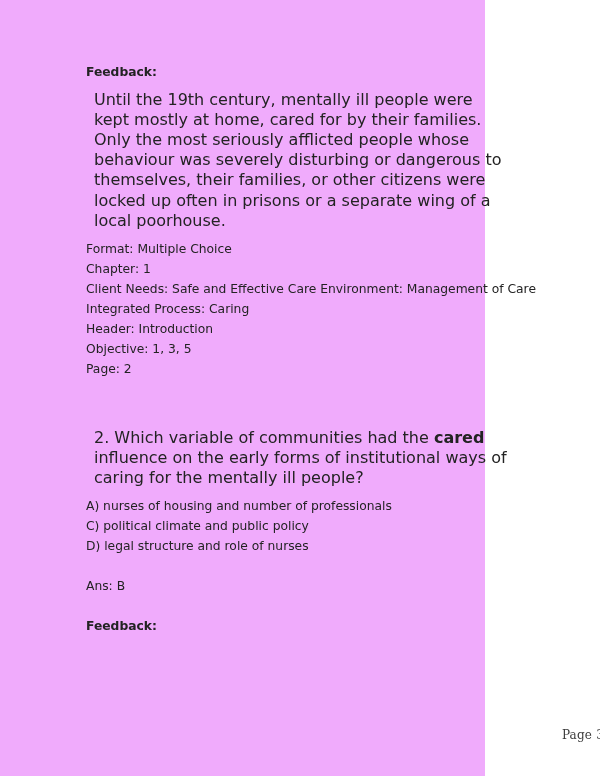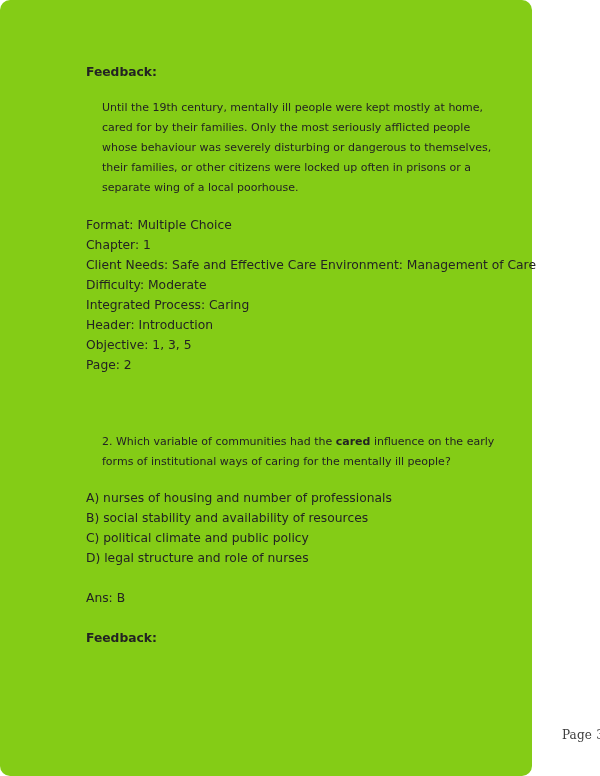--- a/index.html
+++ b/index.html
@@ -12,45 +12,44 @@
     height: 776px;
     position: relative;
     font-family: "DejaVu Sans", "Liberation Sans", sans-serif;
     color: #232323;
     overflow: hidden;
   }
   .page {
     position: absolute;
     left: 0;
     top: 0;
-    width: 532px;
+    width: 485px;
     height: 776px;
-    background: #84cc16;
-    border-radius: 10px;
+    background: #f0abfc;
   }
   .content {
     position: absolute;
     left: 86px;
     top: 62px;
     width: 432px;
   }
   .line {
     font-size: 12.3px;
     line-height: 20.1px;
     color: #232323;
     white-space: normal;
   }
   .bold {
     font-weight: bold;
   }
   .para {
-    font-size: 11px;
+    font-size: 16px;
     line-height: 20.1px;
     color: #232323;
-    margin: 16px;
+    margin: 8px;
     text-align: left;
   }
   .blockgap {
     height: 20.1px;
   }
   .bigblockgap {
     height: 40.2px;
   }
   .metablock .line,
   .optionblock .line {
@@ -76,34 +75,32 @@
   <div class="content">
 
     <div class="line bold">Feedback:</div>
 
     <p class="para">Until the 19th century, mentally ill people were kept mostly at home, cared for by their families. Only the most seriously afflicted people whose behaviour was severely disturbing or dangerous to themselves, their families, or other citizens were locked up often in prisons or a separate wing of a local poorhouse.</p>
 
     <div class="metablock">
       <div class="line">Format: Multiple Choice</div>
       <div class="line">Chapter: 1</div>
       <div class="line">Client Needs: Safe and Effective Care Environment: Management of Care</div>
-      <div class="line">Difficulty: Moderate</div>
       <div class="line">Integrated Process: Caring</div>
       <div class="line">Header: Introduction</div>
       <div class="line">Objective: 1, 3, 5</div>
       <div class="line">Page: 2</div>
     </div>
 
     <div class="bigblockgap"></div>
 
     <p class="para"><span>2. Which variable of communities had the </span><span class="bold">cared</span><span> influence on the early forms of institutional ways of caring for the mentally ill people?</span></p>
 
     <div class="optionblock">
       <div class="line">A) nurses of housing and number of professionals</div>
-      <div class="line">B) social stability and availability of resources</div>
       <div class="line">C) political climate and public policy</div>
       <div class="line">D) legal structure and role of nurses</div>
     </div>
 
     <div class="blockgap"></div>
 
     <div class="line">Ans: B</div>
 
     <div class="blockgap"></div>
 

